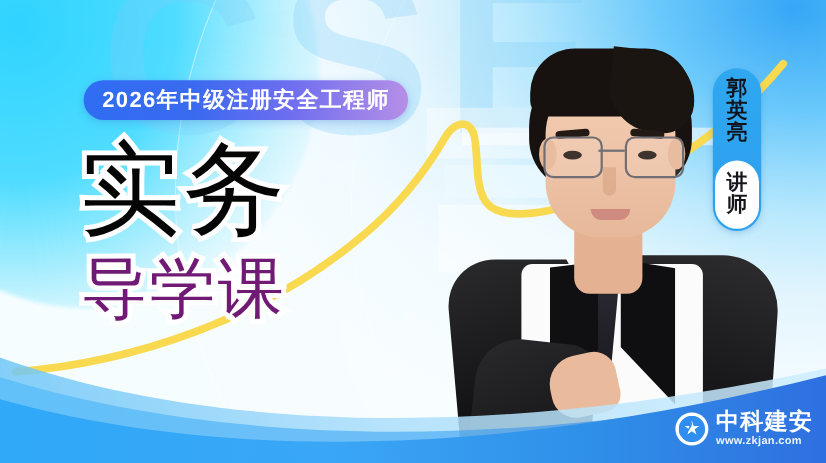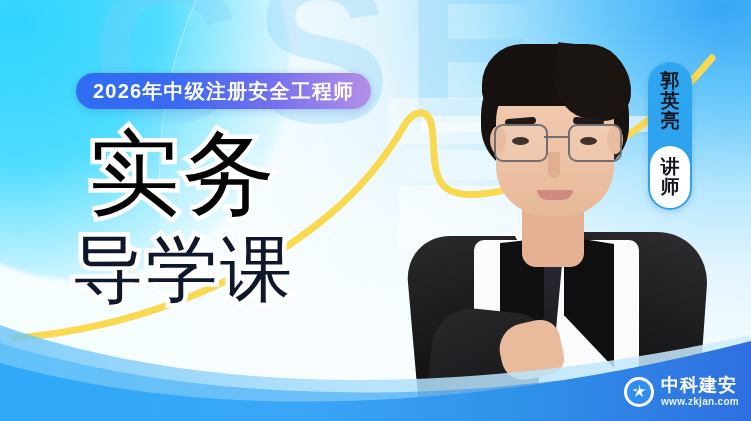--- a/index.html
+++ b/index.html
@@ -47,21 +47,21 @@
     background:linear-gradient(90deg,#2f6df3 0%,#3a6af0 34%,#6f6ef0 64%,#b58fe6 100%);
     box-shadow:0 2px 8px rgba(50,90,200,.28);}
   .badge span{color:#fff;font-size:20px;font-weight:700;letter-spacing:1.2px;
     white-space:nowrap;line-height:1;}
 
   
   .headline{position:absolute;left:72px;top:128px;}
   .hl-line{font-weight:400;line-height:.98;white-space:nowrap;text-align:center;}
   .hl-1{font-size:92px;letter-spacing:3px;color:#050505;
     -webkit-text-stroke:9px #fff;paint-order:stroke fill;}
-  .hl-2{font-size:72px;letter-spacing:2px;color:#0f172a;margin-top:16px;
+  .hl-2{font-size:60px;letter-spacing:2px;color:#701a75;margin-top:16px;
     -webkit-text-stroke:9px #fff;paint-order:stroke fill;}
 
   
   .person{position:absolute;left:404px;top:22px;width:300px;height:399px;}
   .p-neck{position:absolute;left:118px;top:175px;width:62px;height:70px;background:#e5b193;border-radius:14px;}
   .p-hair{position:absolute;left:77px;top:24px;width:148px;height:128px;
     background:#17120f;border-radius:70px 70px 48px 48px;}
   .p-face{position:absolute;left:92px;top:44px;width:118px;height:150px;
     background:linear-gradient(180deg,#f2cdb3 0%,#eec3a6 55%,#e7b89a 100%);
     border-radius:56px 56px 50px 50px;}
@@ -121,21 +121,21 @@
     font-size:19px;font-weight:700;color:#14161c;line-height:1.06;}
 
   
   .waves{position:absolute;left:0;bottom:0;width:751px;height:130px;}
 
   
   .logo{position:absolute;right:12px;bottom:14px;display:flex;align-items:center;gap:7px;}
   .logo-mark{width:30px;height:30px;border-radius:50%;background:#fff;
     display:flex;align-items:center;justify-content:center;flex:0 0 auto;}
   .logo-txt{display:flex;flex-direction:column;line-height:1;}
-  .logo-cn{font-size:18px;font-weight:900;color:#fff;letter-spacing:1px;}
+  .logo-cn{font-size:21px;font-weight:900;color:#fff;letter-spacing:1px;}
   .logo-url{font-size:10px;font-weight:700;color:#eaf4ff;letter-spacing:.3px;margin-top:3px;}
 </style>
 </head>
 <body>
 
 <div id="banner">
 
   <div class="bg-base"></div>
   <div class="bg-cyan-corner"></div>
   <div class="bg-arc"></div>

